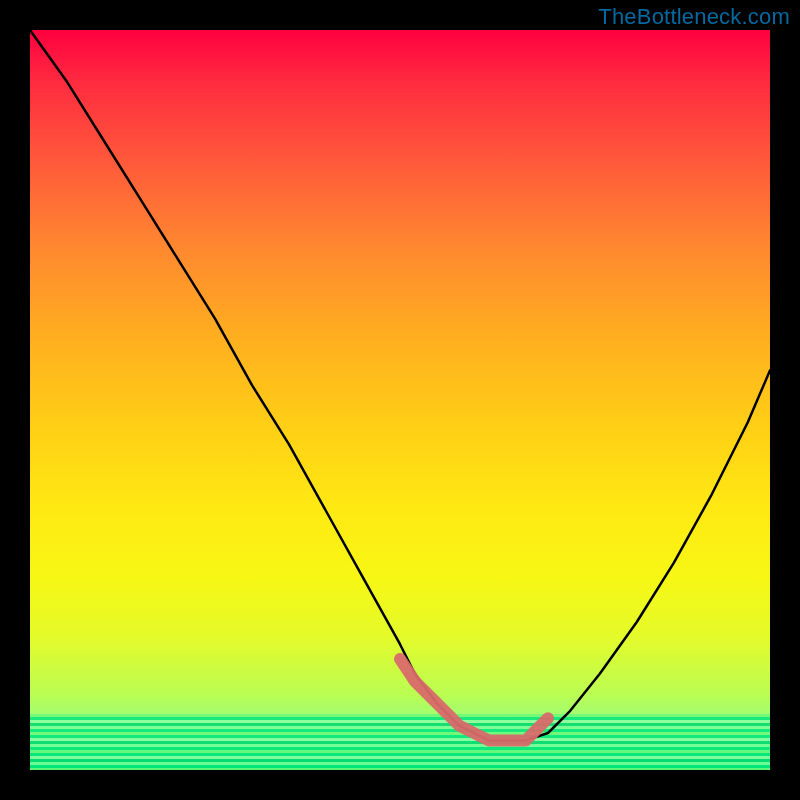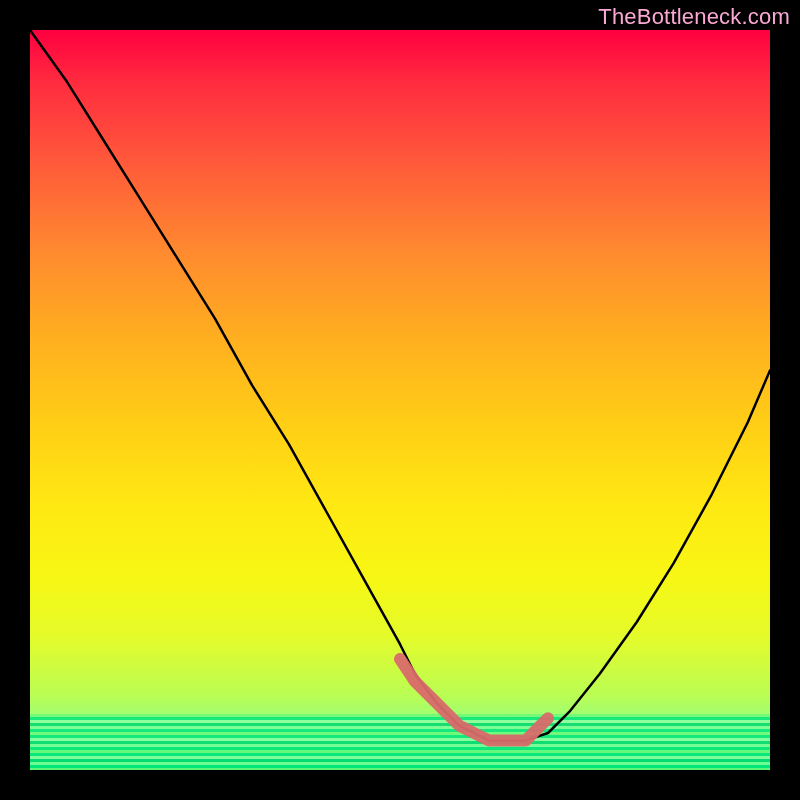--- a/index.html
+++ b/index.html
@@ -14,21 +14,21 @@
   .frame {
     position: relative;
     width: 800px;
     height: 800px;
     background: #000;
   }
   .watermark {
     position: absolute;
     top: 4px;
     right: 10px;
-    color: #f9a8d4;
+    color: #0369a1;
     font-size: 22px;
     font-weight: 500;
     z-index: 10;
     letter-spacing: 0.2px;
   }
   .plot-area {
     position: absolute;
     left: 30px;
     top: 30px;
     width: 740px;

